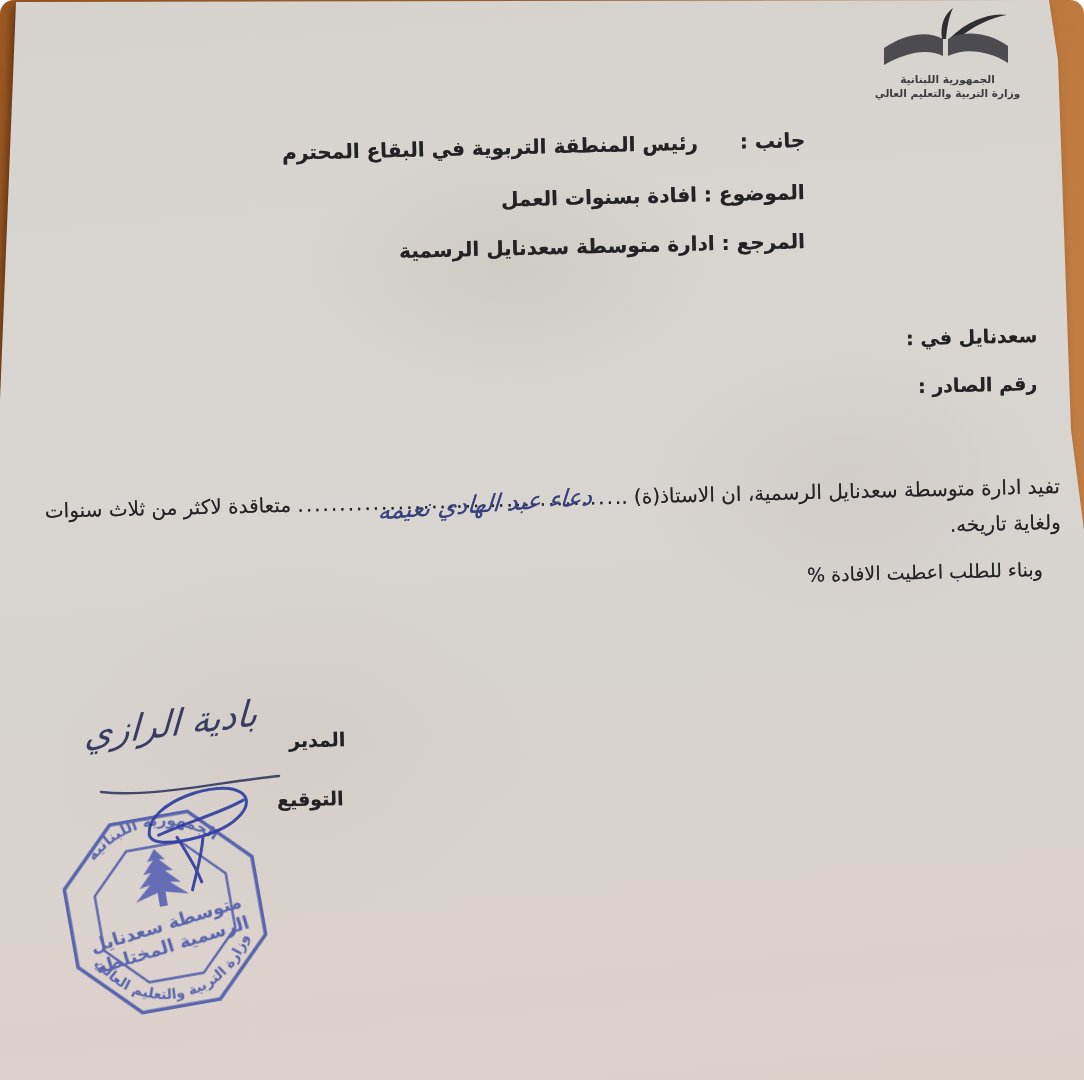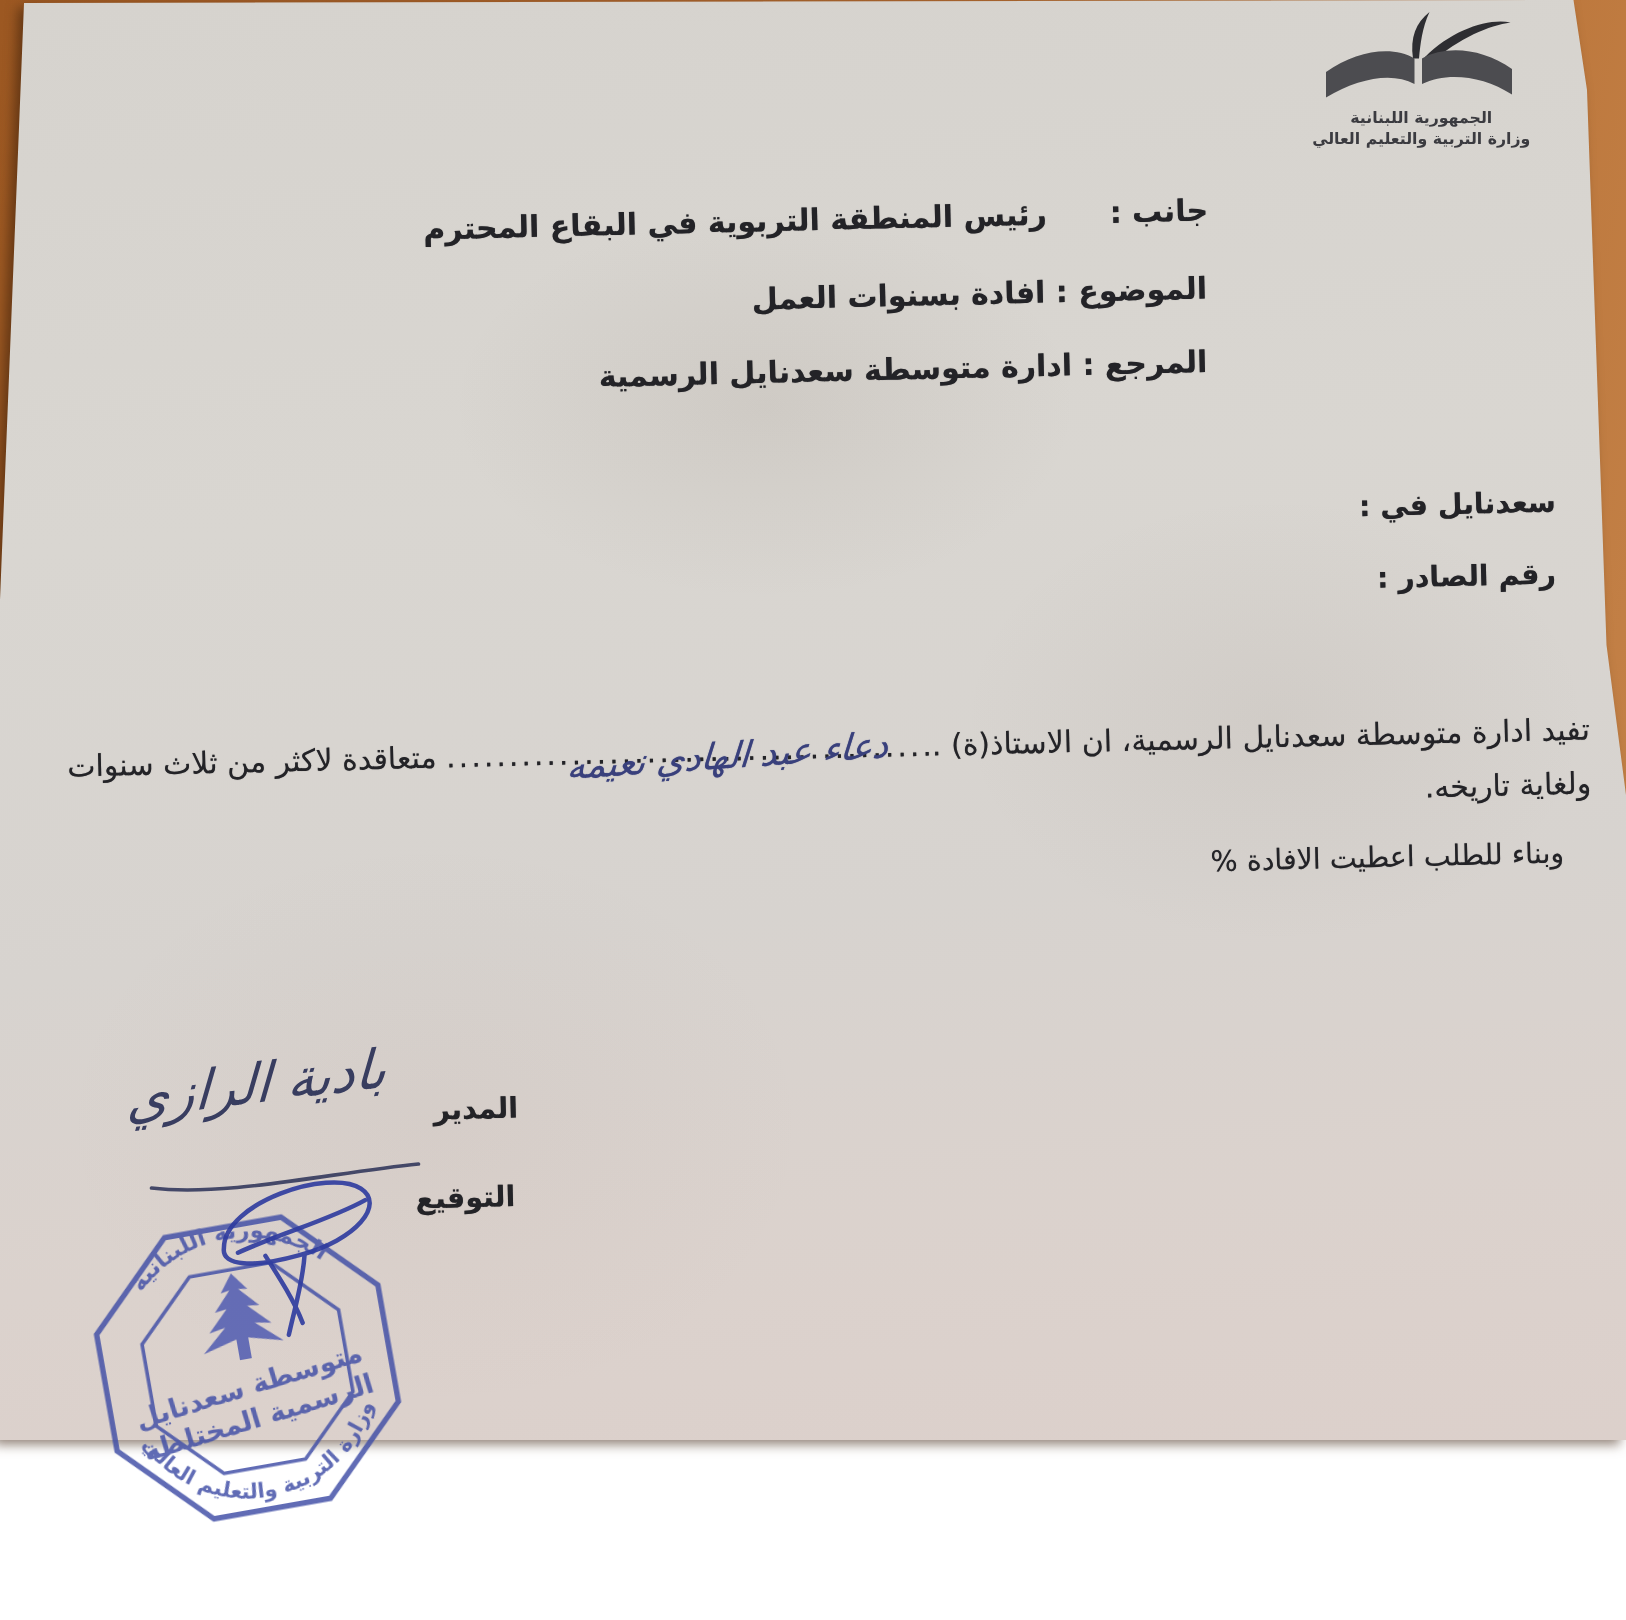--- a/index.html
+++ b/index.html
@@ -1,22 +1,22 @@
 <!DOCTYPE html>
 <html lang="ar"><head>
 <meta charset="utf-8">
 <style>
   html,body{margin:0;padding:0;}
   body{
     width:1084px;height:1080px;overflow:hidden;
     font-family:"DejaVu Sans",sans-serif;
     background:linear-gradient(100deg,#9c5822 0%,#a9632c 35%,#b5ший 0,#b97236 75%,#c4824a 100%);
   }
-  .scene{position:relative;width:1084px;height:960px;
-    background:linear-gradient(100deg,#9c5822 0%,#a9632c 35%,#b97236 75%,#c6854c 100%);}
+  .scene{position:relative;width:1084px;height:1080px;
+    background:linear-gradient(100deg,#9c5822 0%,#a9632c 35%,#b97236 75%,#c6854c 100%);border-radius:14px;}
   .paper-wrap{position:absolute;inset:0;filter:drop-shadow(-4px 3px 4px rgba(55,28,8,.55));}
   .paper{
     position:absolute;inset:0;
     clip-path:polygon(16px 2px,1049px 0px,1058px 60px,1071px 430px,1084px 530px,1084px 1080px,0px 1080px,0px 400px);
     background:linear-gradient(175deg,#d6d3ce 0%,#d9d6d1 35%,#d7d3cf 62%,#dbd2cd 82%,#dcd0cb 100%);
   }
   .stain1{position:absolute;left:300px;top:140px;width:420px;height:260px;
     background:radial-gradient(ellipse at center,rgba(120,105,92,.10),rgba(120,105,92,0) 70%);}
   .stain2{position:absolute;left:640px;top:330px;width:420px;height:300px;
     background:radial-gradient(ellipse at center,rgba(125,108,96,.08),rgba(125,108,96,0) 70%);}

